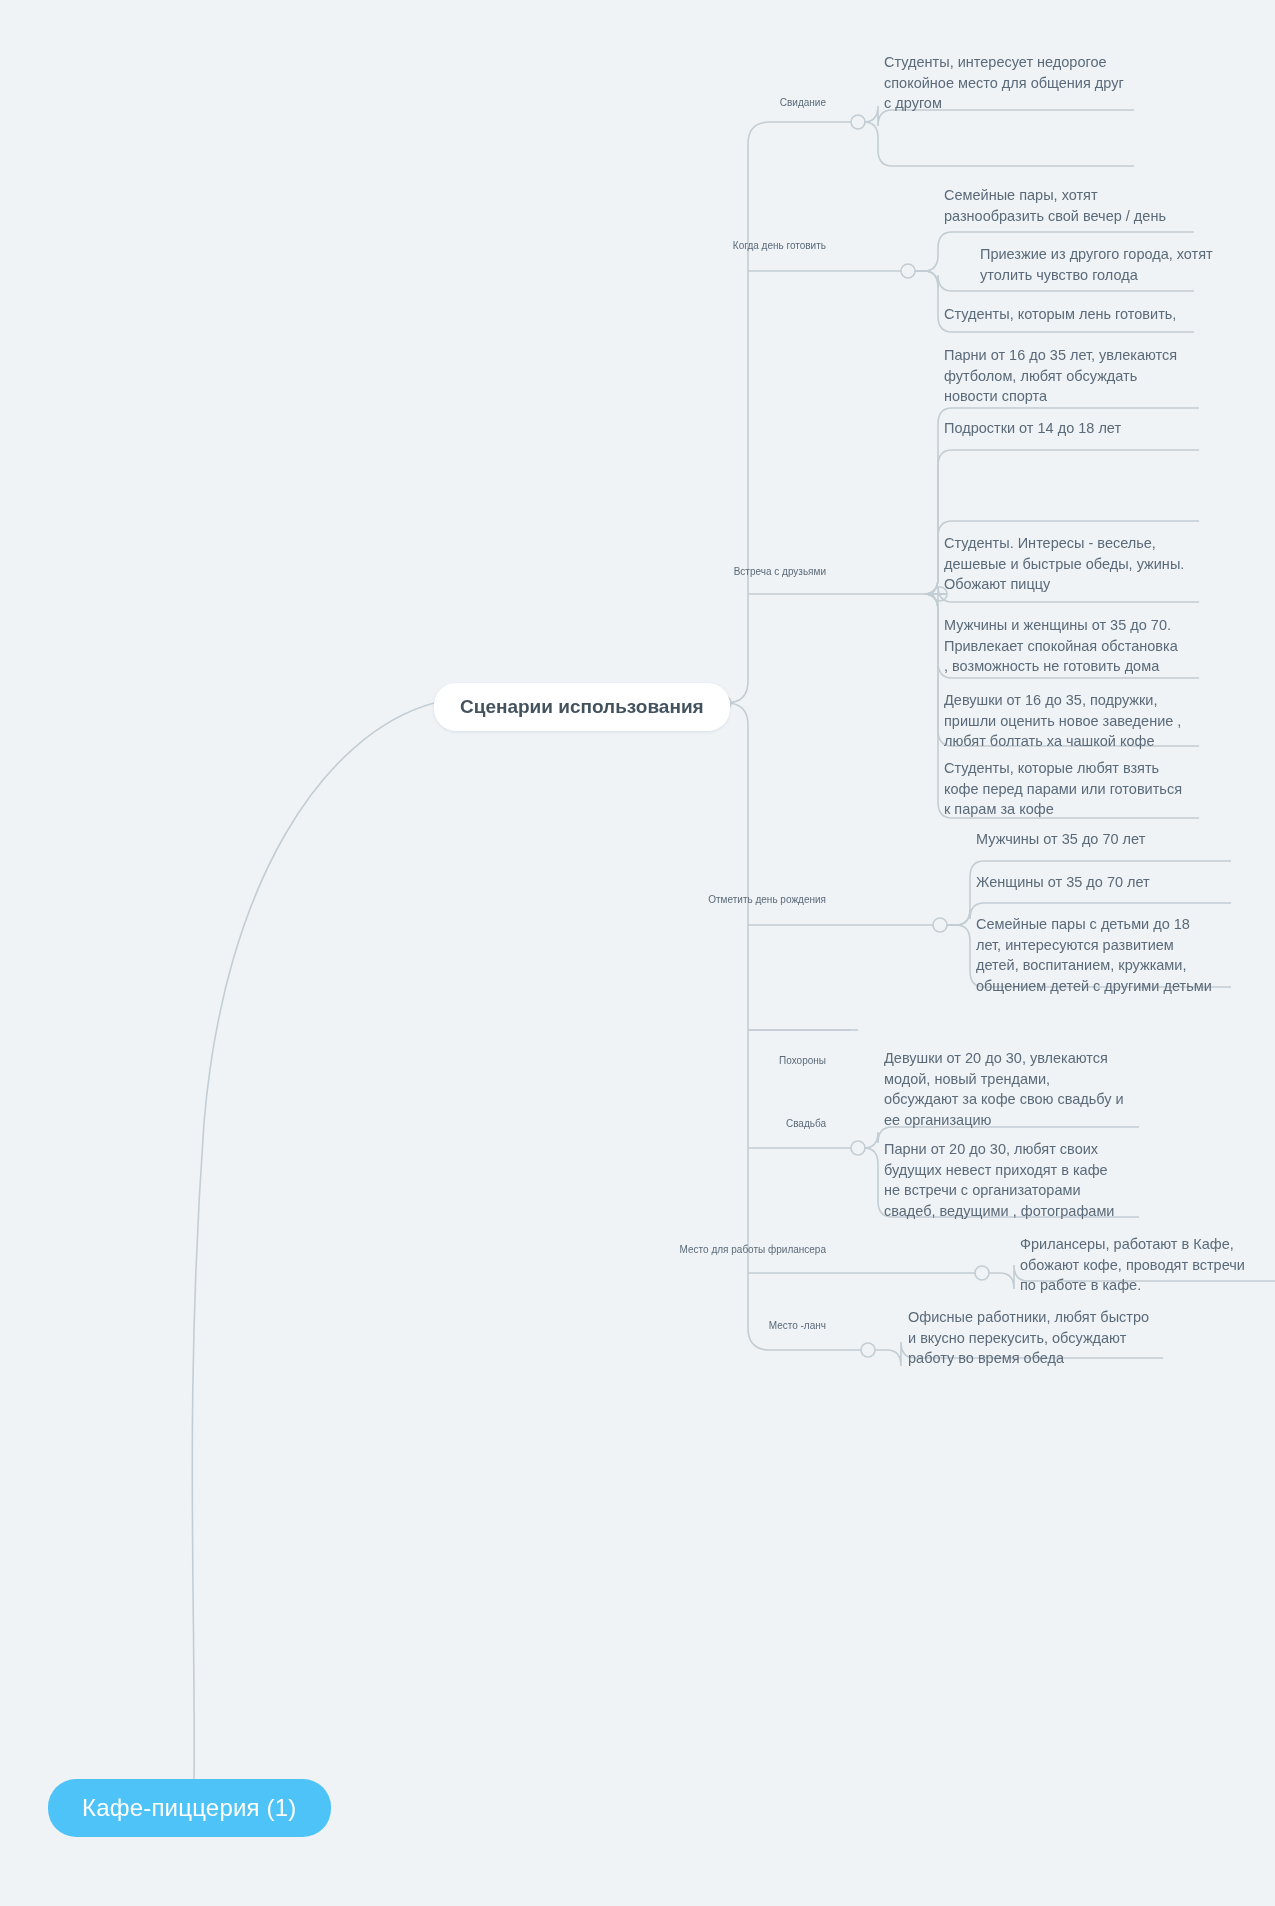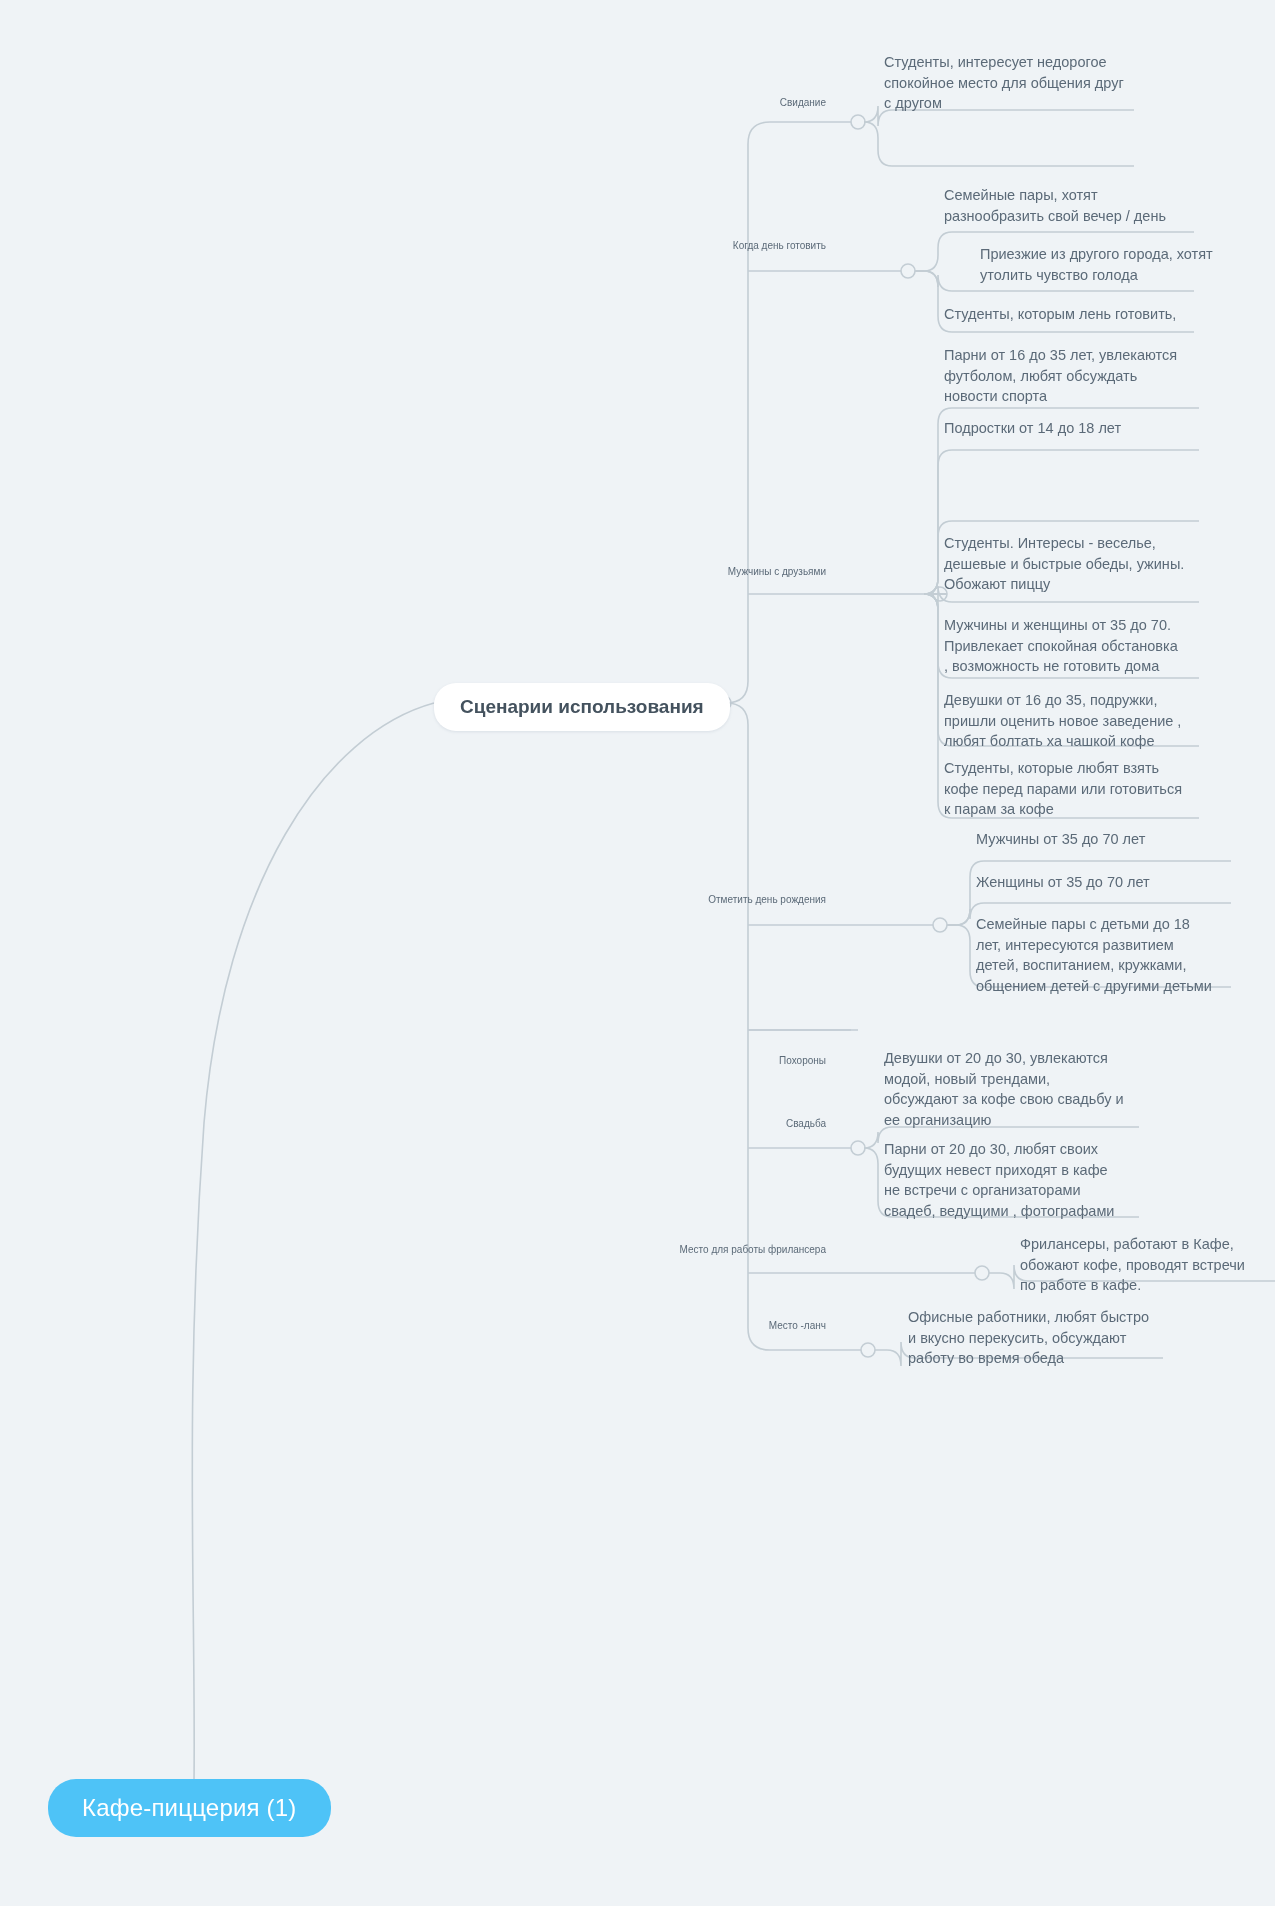--- a/index.html
+++ b/index.html
@@ -126,21 +126,21 @@
       <path d="M 989 1273 H 1000 Q 1014 1273 1014 1289 V 1265 Q 1014 1281 1028 1281 H 1275" stroke="#c3cdd4"></path>
       <path d="M 875 1350 H 887 Q 901 1350 901 1366 V 1342 Q 901 1358 915 1358 H 1163" stroke="#c3cdd4"></path>
       <path d="M 748 1030 H 858" stroke="#c3cdd4"></path>
       <path d="M 434 703 C 324 733 224 883 204 1123 C 184 1403 196 1603 194 1783" stroke="#c3cdd4"></path>
     </svg>
 
   <div class="root-node" style="left:434px; top:683px;">Сценарии использования</div>
 
   <div class="branch-label" style="left:596px; top:96px; width:230px;">Свидание</div>
   <div class="branch-label" style="left:536px; top:239px; width:290px;">Когда день готовить</div>
-  <div class="branch-label" style="left:556px; top:565px; width:270px;">Мужчины с друзьями</div>
+  <div class="branch-label" style="left:556px; top:565px; width:270px;">Встреча с друзьями</div>
   <div class="branch-label" style="left:506px; top:893px; width:320px;">Отметить день рождения</div>
   <div class="branch-label" style="left:596px; top:1006px; width:230px;margin-top:48px;">Похороны</div>
   <div class="branch-label" style="left:596px; top:1117px; width:230px;">Свадьба</div>
   <div class="branch-label" style="left:476px; top:1243px; width:350px;">Место для работы фрилансера</div>
   <div class="branch-label" style="left:526px; top:1319px; width:300px;">Место -ланч</div>
 
   <div class="leaf" style="left:884px; top:52px; width:250px;">Студенты, интересует недорогое<br>спокойное место для общения друг<br>с другом</div>
 
   <div class="leaf" style="left:944px; top:185px; width:250px;">Семейные пары, хотят<br>разнообразить  свой вечер / день</div>
   <div class="leaf" style="left:944px; top:244px; width:250px;margin-left:36px;">Приезжие из другого города, хотят<br>утолить чувство голода</div>

